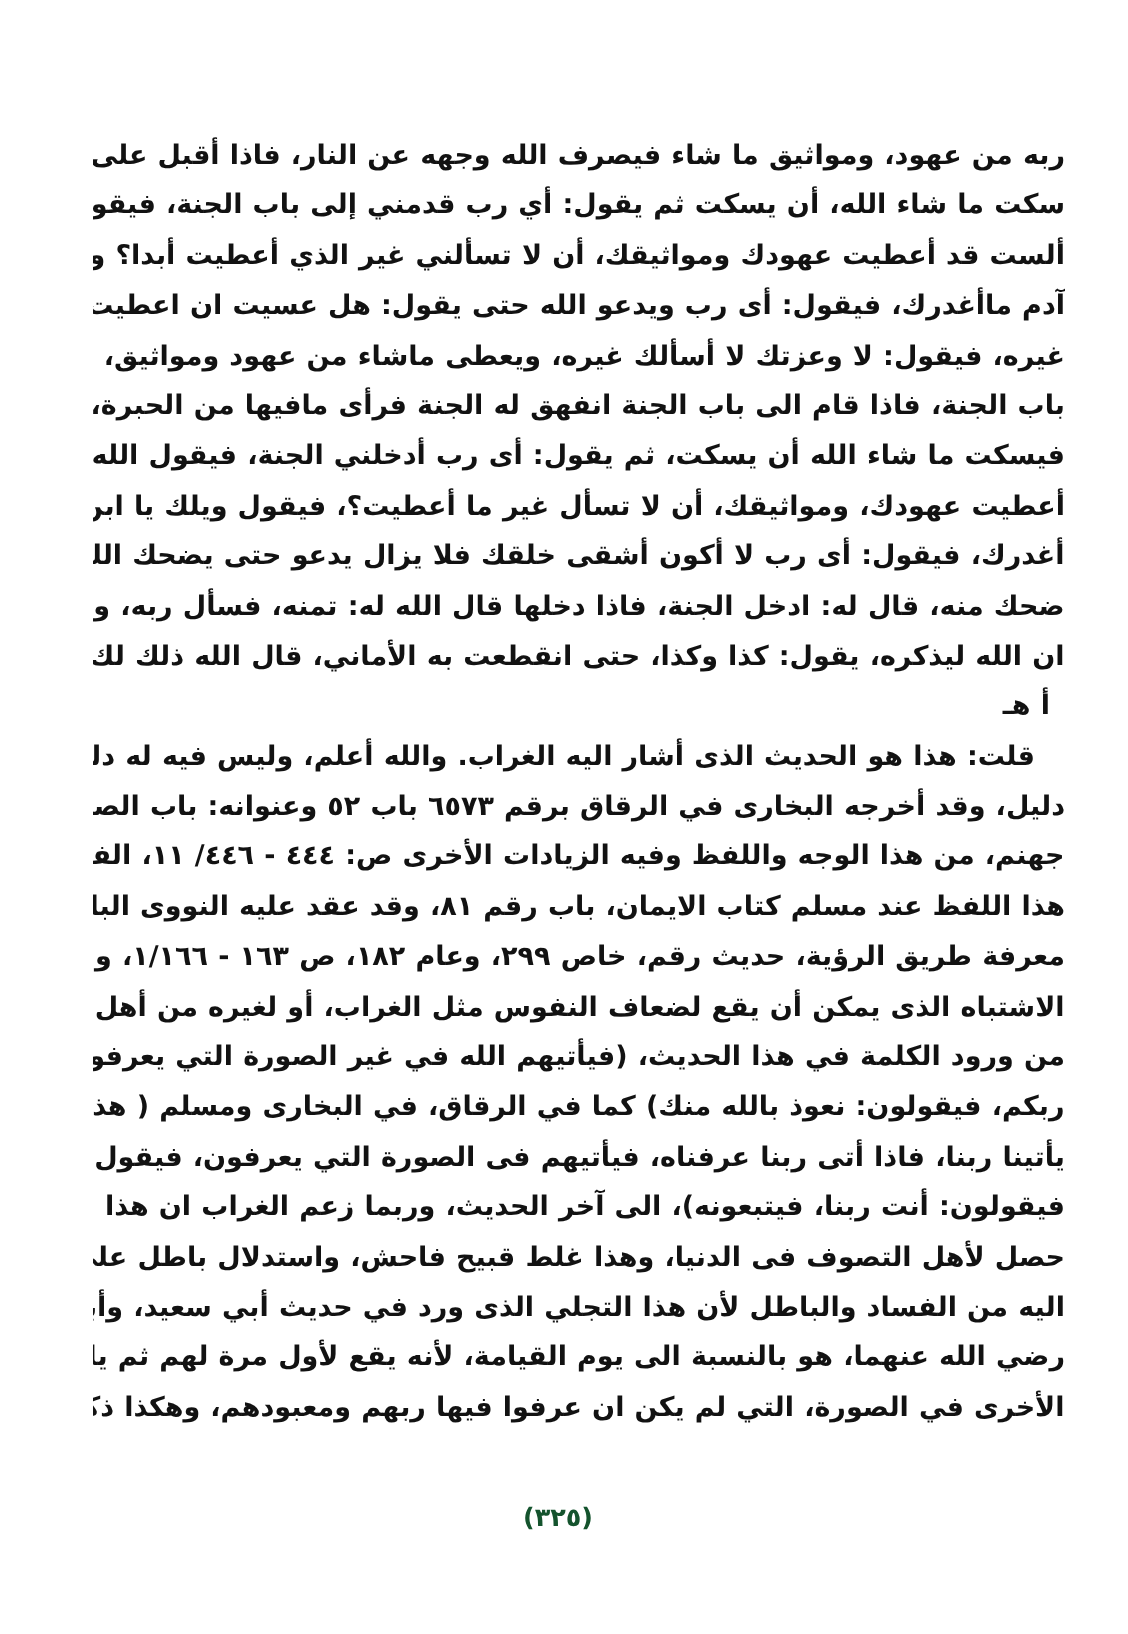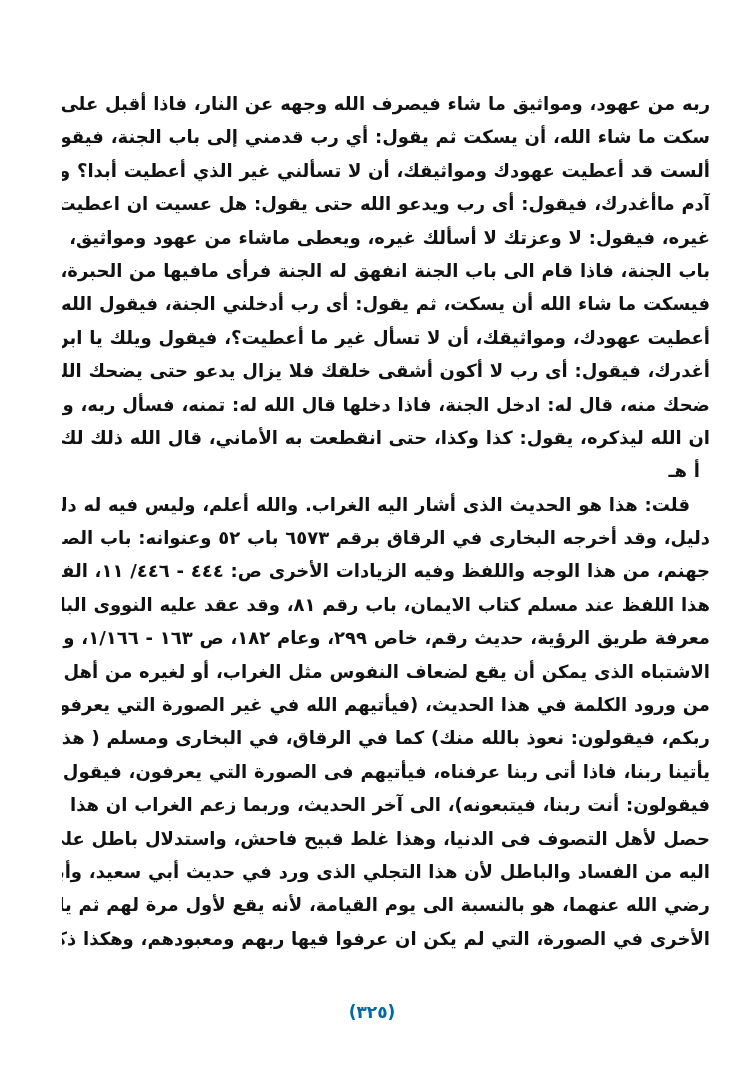--- a/index.html
+++ b/index.html
@@ -49,21 +49,21 @@
   .page-number {
     position: absolute;
     top: 1002px;
     left: 0;
     width: 744px;
     text-align: center;
     direction: rtl;
     font-size: 17px;
     font-weight: 700;
     letter-spacing: 1px;
-    color: #0369a1;
+    color: #14532d;
   }
 </style>
 </head>
 <body>
 
 <div class="page">
   <div class="text-block">
       <div class="paragraph">
         <div class="line">ربه من عهود، ومواثيق ما شاء فيصرف الله وجهه عن النار، فاذا أقبل على الجنة ورآها</div>
         <div class="line">سكت ما شاء الله، أن يسكت ثم يقول: أي رب قدمني إلى باب الجنة، فيقول الله له:</div>

